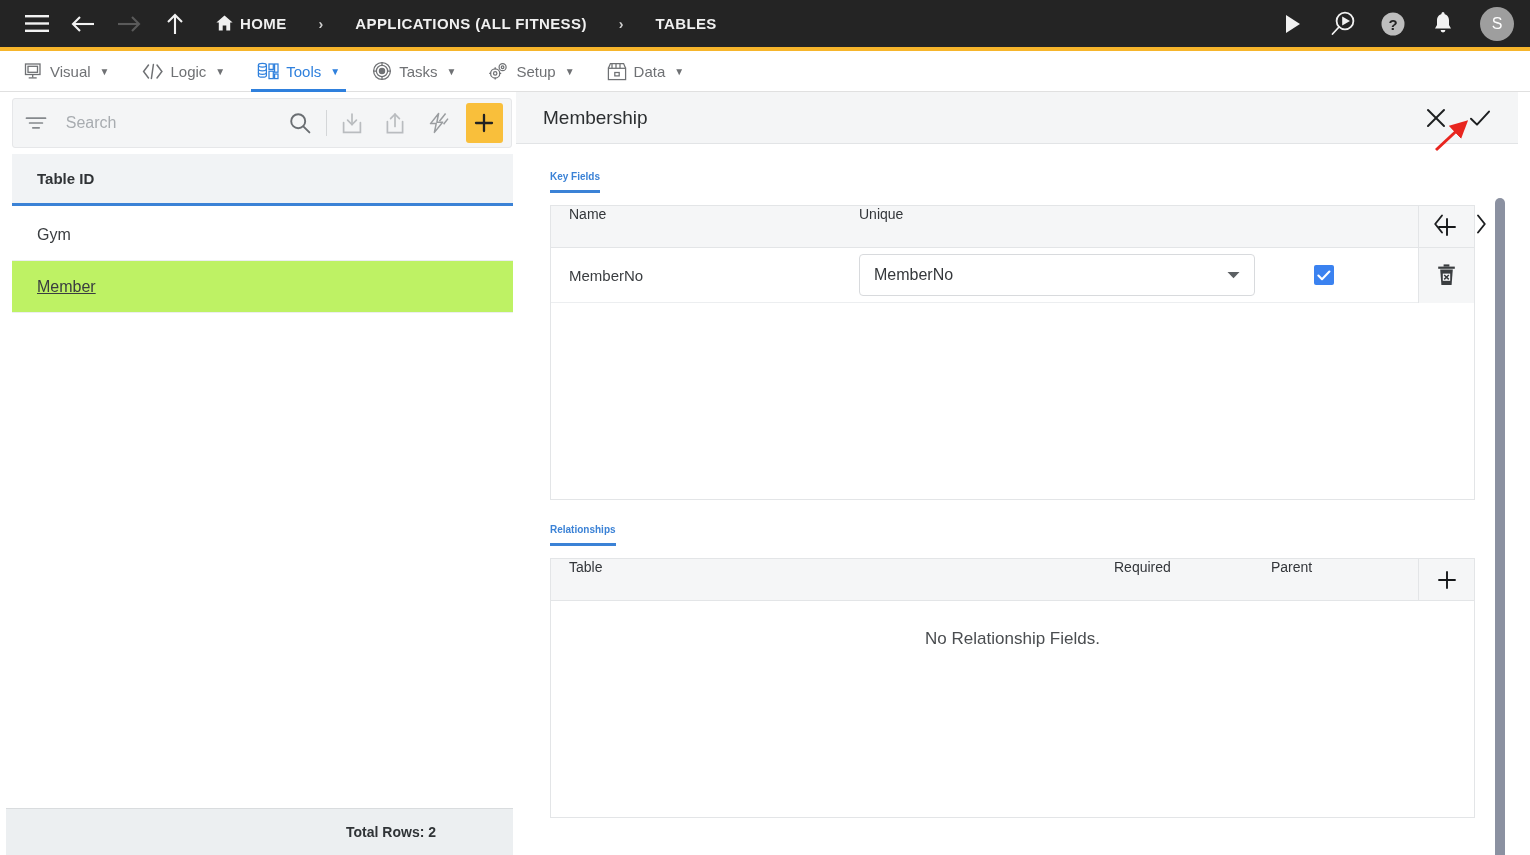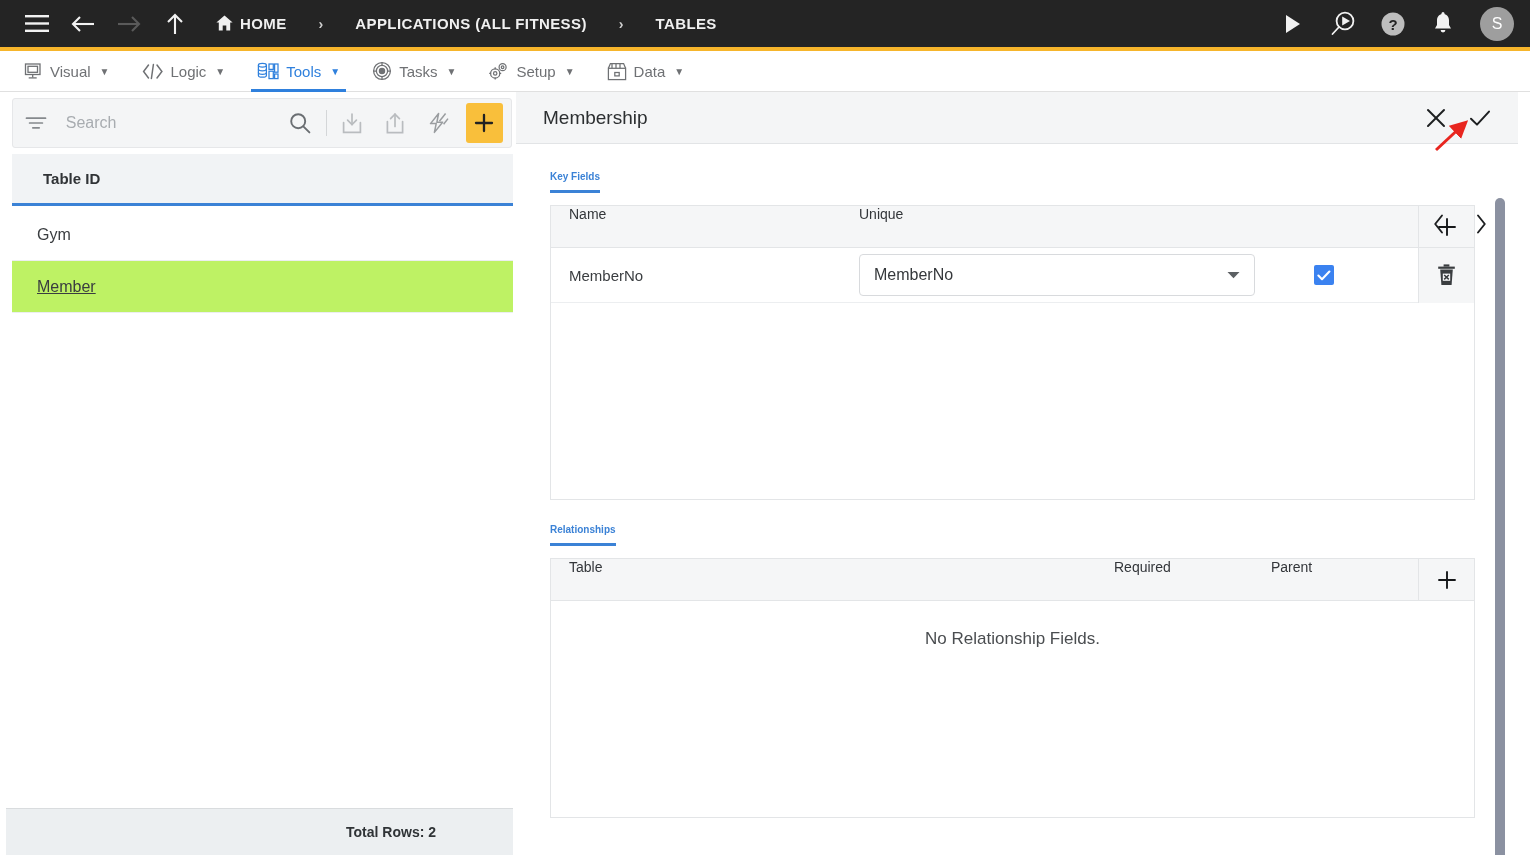--- a/index.html
+++ b/index.html
@@ -96,21 +96,21 @@
   .plus-btn {
     width: 40px; height: 40px; margin-right: 8px; margin-left: 6px;
     background: #f9bf3b; border-radius: 3px;
     display: flex; align-items: center; justify-content: center;
     color: #222;
   }
 
   .tablehead {
     position: absolute; left: 6px; top: 62px; width: 506px; height: 52px;
     background: #f1f3f5; border-bottom: 3px solid #3b82d6;
-    display: flex; align-items: center; padding-left: 6px;
+    display: flex; align-items: center;
   }
   .tablehead span {
     font-size: 15px; font-weight: bold; color: #303336; padding-left: 25px;
   }
   .rowlist { position: absolute; left: 6px; top: 117px; width: 506px; }
   .trow {
     height: 52px; display: flex; align-items: center;
     border-bottom: 1px solid #eceef0; font-size: 16px; color: #3a3d40;
     padding-left: 25px;
   }

